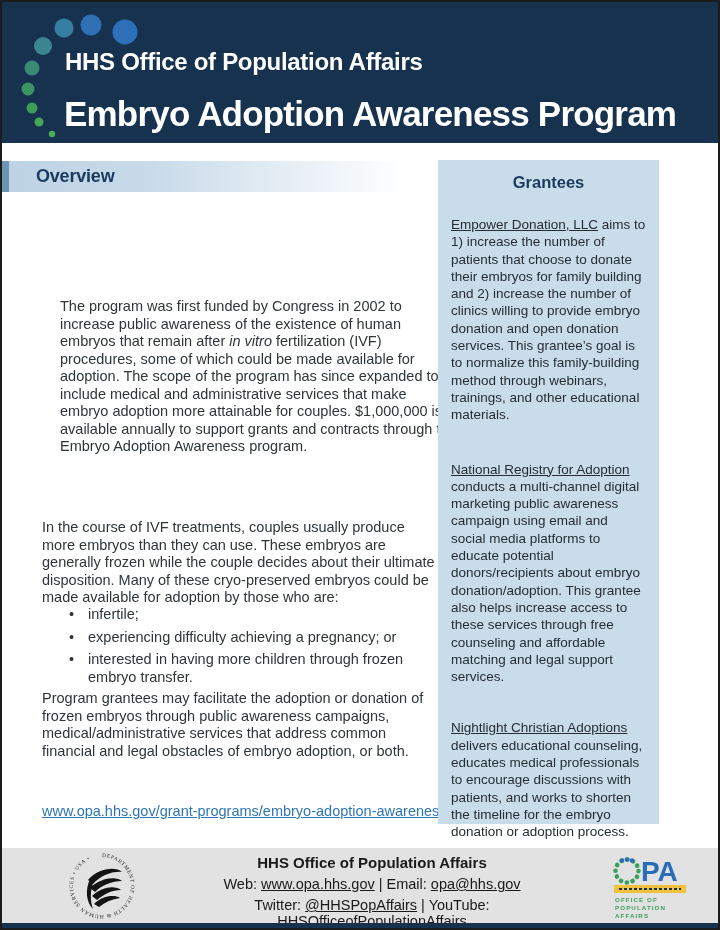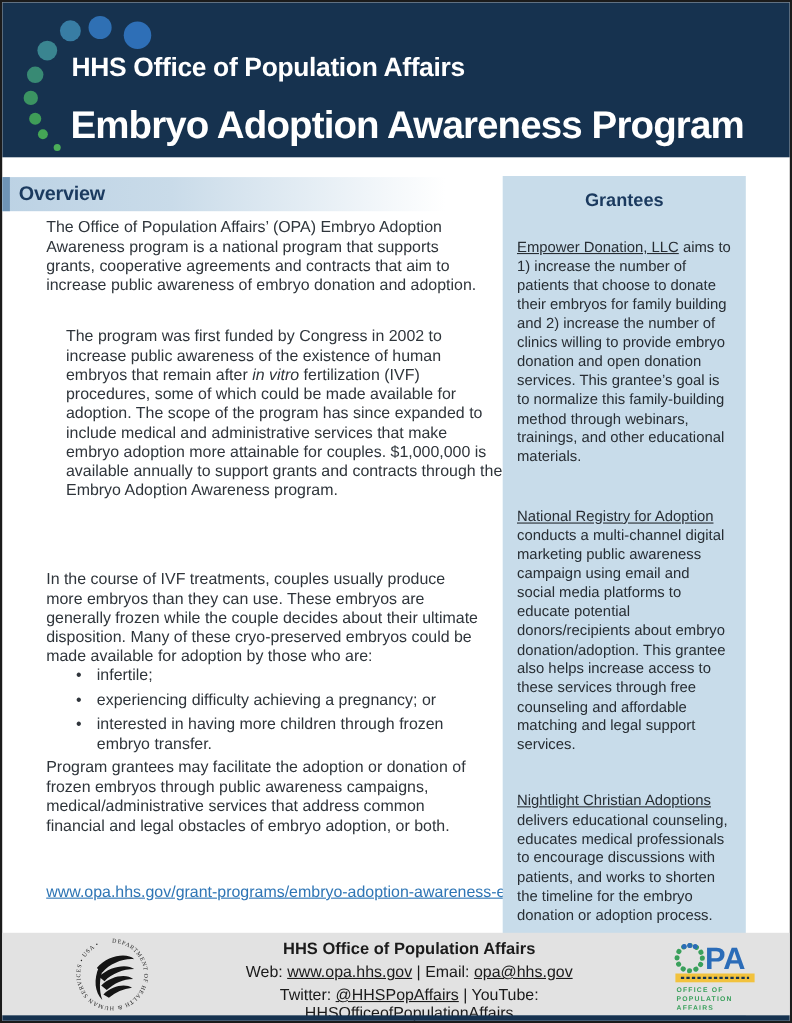--- a/index.html
+++ b/index.html
@@ -13,35 +13,35 @@
   .dots{position:absolute;left:8px;top:6px;}
   .kicker{position:absolute;left:63px;top:46px;color:#ffffff;font-weight:bold;
           font-size:24px;letter-spacing:-0.3px;}
   .title{position:absolute;left:62px;top:76px;color:#ffffff;font-weight:bold;
          font-size:35px;letter-spacing:-0.8px;margin-top:16px;}
   
   .secbar{position:absolute;left:0;width:438px;height:31px;
           background:linear-gradient(to right,#bcd2e4 0%,#c9dbe9 35%,#ffffff 92%);
           display:flex;align-items:center;}
   .secbar::before{content:"";position:absolute;left:0;top:0;bottom:0;width:7px;background:#6e94b6;}
-  .secbar span{margin-left:15px;color:#1b3a5f;font-weight:bold;font-size:18px;letter-spacing:-0.2px;}
+  .secbar span{margin-left:34px;color:#1b3a5f;font-weight:bold;font-size:18px;letter-spacing:-0.2px;}
   #ov-bar{top:159px;} #pa-bar{top:478px;}
   
   .body{position:absolute;left:40px;width:397px;margin:0;color:#2f353b;
         font-size:14.5px;line-height:17.5px;}
   #ov-p1{top:197px;} #ov-p2{top:296px;margin-left:18px;} #pa-p1{top:517px;}
   #pa-p2{top:688px;} #learn{top:779px;}
   .blist{position:absolute;left:67px;top:604px;width:360px;margin:0;padding:0;list-style:none;
          color:#2f353b;font-size:14.5px;line-height:17.5px;}
   .blist li{display:flex;margin-bottom:5px;}
   .blt{width:19px;flex:0 0 19px;}
   .link{position:absolute;left:40px;top:801px;color:#2e75b5;font-size:14.5px;
         text-decoration:underline;}
   
-  .panel{position:absolute;left:455px;top:158px;width:221px;height:768px;
+  .panel{position:absolute;left:436px;top:158px;width:221px;height:664px;
          background:#c8dcea;box-sizing:border-box;padding:11px 13px;color:#272d33;}
   .panel h2{margin:2px 0 0 0;text-align:center;color:#1b3a5f;font-size:16.5px;font-weight:bold;}
   .gr{margin:0;font-size:13.5px;line-height:17.3px;}
   #gr0{margin-top:24px;} #gr1{margin-top:37px;} #gr2{margin-top:34px;}
   .gname{font-weight:normal;text-decoration:underline;}
   
   .footer{position:absolute;left:0;right:0;top:846px;height:75px;background:#e2e2e2;}
   .bottombar{position:absolute;left:0;right:0;top:921px;height:9px;background:#16324f;}
   .seal{position:absolute;left:64px;top:2px;}
   .ftext{position:absolute;left:160px;width:420px;top:6px;text-align:center;color:#1a1a1a;}
@@ -67,21 +67,20 @@
       <circle cx="29" cy="114" r="4.5" fill="#45a656"></circle>
       <circle cx="42" cy="126" r="3.2" fill="#4bae59"></circle>
     </svg>
     <div class="kicker">HHS Office of Population Affairs</div>
     <div class="title">Embryo Adoption Awareness Program</div>
   </header>
 
   <div class="secbar" id="ov-bar">
     <span>Overview</span>
   </div>
-  <p class="body" id="ov-p1">The Office of Population Affairs’ (OPA) Embryo Adoption Awareness program is a national program that supports grants, cooperative agreements and contracts that aim to increase public awareness of embryo donation and adoption.</p>
   <p class="body" id="ov-p2"><span>The program was first funded by Congress in 2002 to increase public awareness of the existence of human embryos that remain after </span><i>in vitro</i><span> fertilization (IVF) procedures, some of which could be made available for adoption. The scope of the program has since expanded to include medical and administrative services that make embryo adoption more attainable for couples. $1,000,000 is available annually to support grants and contracts through the Embryo Adoption Awareness program.</span></p>
 
   <p class="body" id="pa-p1">In the course of IVF treatments, couples usually produce more embryos than they can use. These embryos are generally frozen while the couple decides about their ultimate disposition. Many of these cryo-preserved embryos could be made available for adoption by those who are:</p>
 
   <ul class="blist">
     <li>
       <span class="blt">•</span>
       <span>infertile;</span>
     </li>
     <li>

